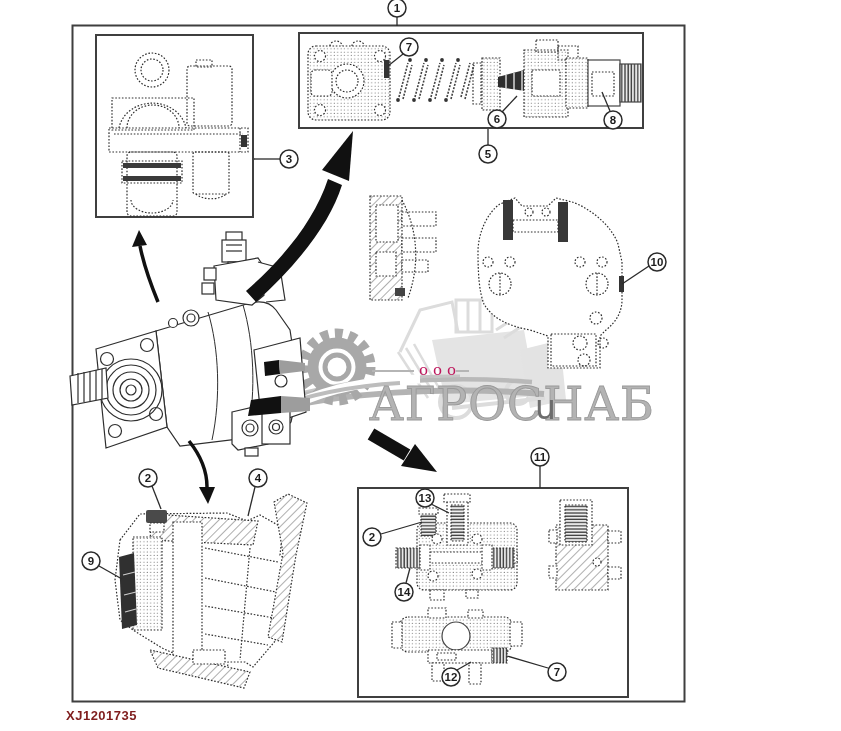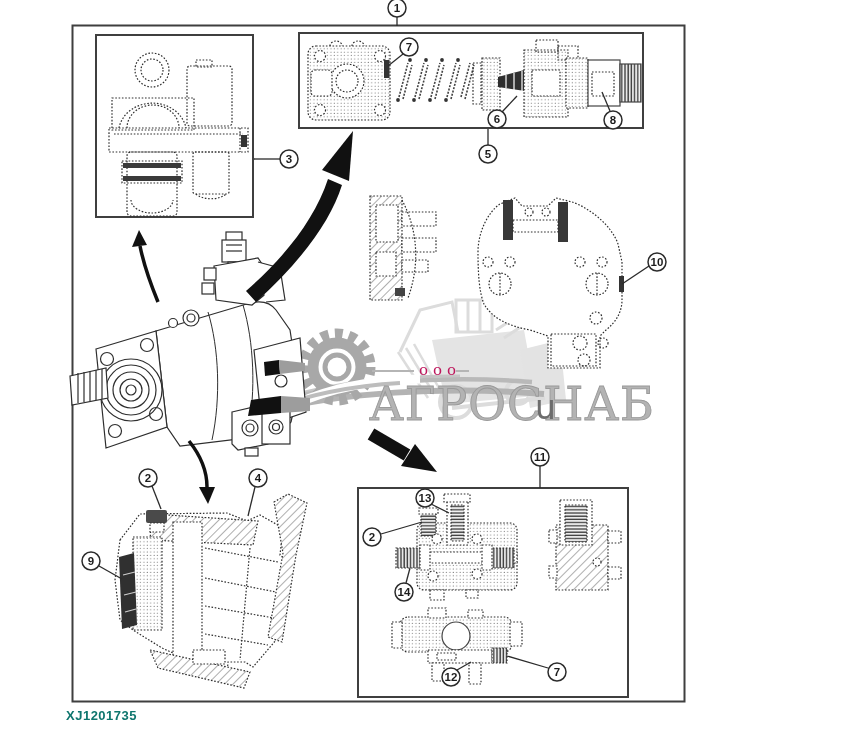--- a/index.html
+++ b/index.html
@@ -14,21 +14,21 @@
   .leader{stroke:#2b2b2b;stroke-width:1.3;}
   .balloon{fill:#ffffff;stroke:#2b2b2b;stroke-width:1.5;}
   .balloon-num{font:bold 11.5px "Liberation Sans",sans-serif;fill:#1c1c1c;text-anchor:middle;}
   
   .wm{position:absolute;font-family:"DejaVu Serif",serif;user-select:none;}
   .wm-ooo{left:419px;top:361px;font-size:15px;letter-spacing:5px;color:#be185d;}
   .wm-name{left:333px;top:377px;font-size:46px;color:#b3b3b3;letter-spacing:1px;margin-left:36px;
            -webkit-text-stroke:0.9px #9a9a9a;}
   .wm-u{left:535px;top:388px;font-family:"DejaVu Sans",sans-serif;font-size:33px;color:#6d6d6d;}
   .fig-code{position:absolute;left:66px;top:708px;font:bold 13px "Liberation Sans",sans-serif;
-            color:#0f766e;letter-spacing:0.5px;}
+            color:#7f1d1d;letter-spacing:0.5px;}
 </style>
 </head>
 <body>
 
 <div class="stage">
 
   <svg width="841" height="731" viewBox="0 0 841 731">
     <defs>
       <pattern id="dots" width="3.4" height="3.4" patternUnits="userSpaceOnUse">
         <rect width="3.4" height="3.4" fill="#ffffff"></rect>

